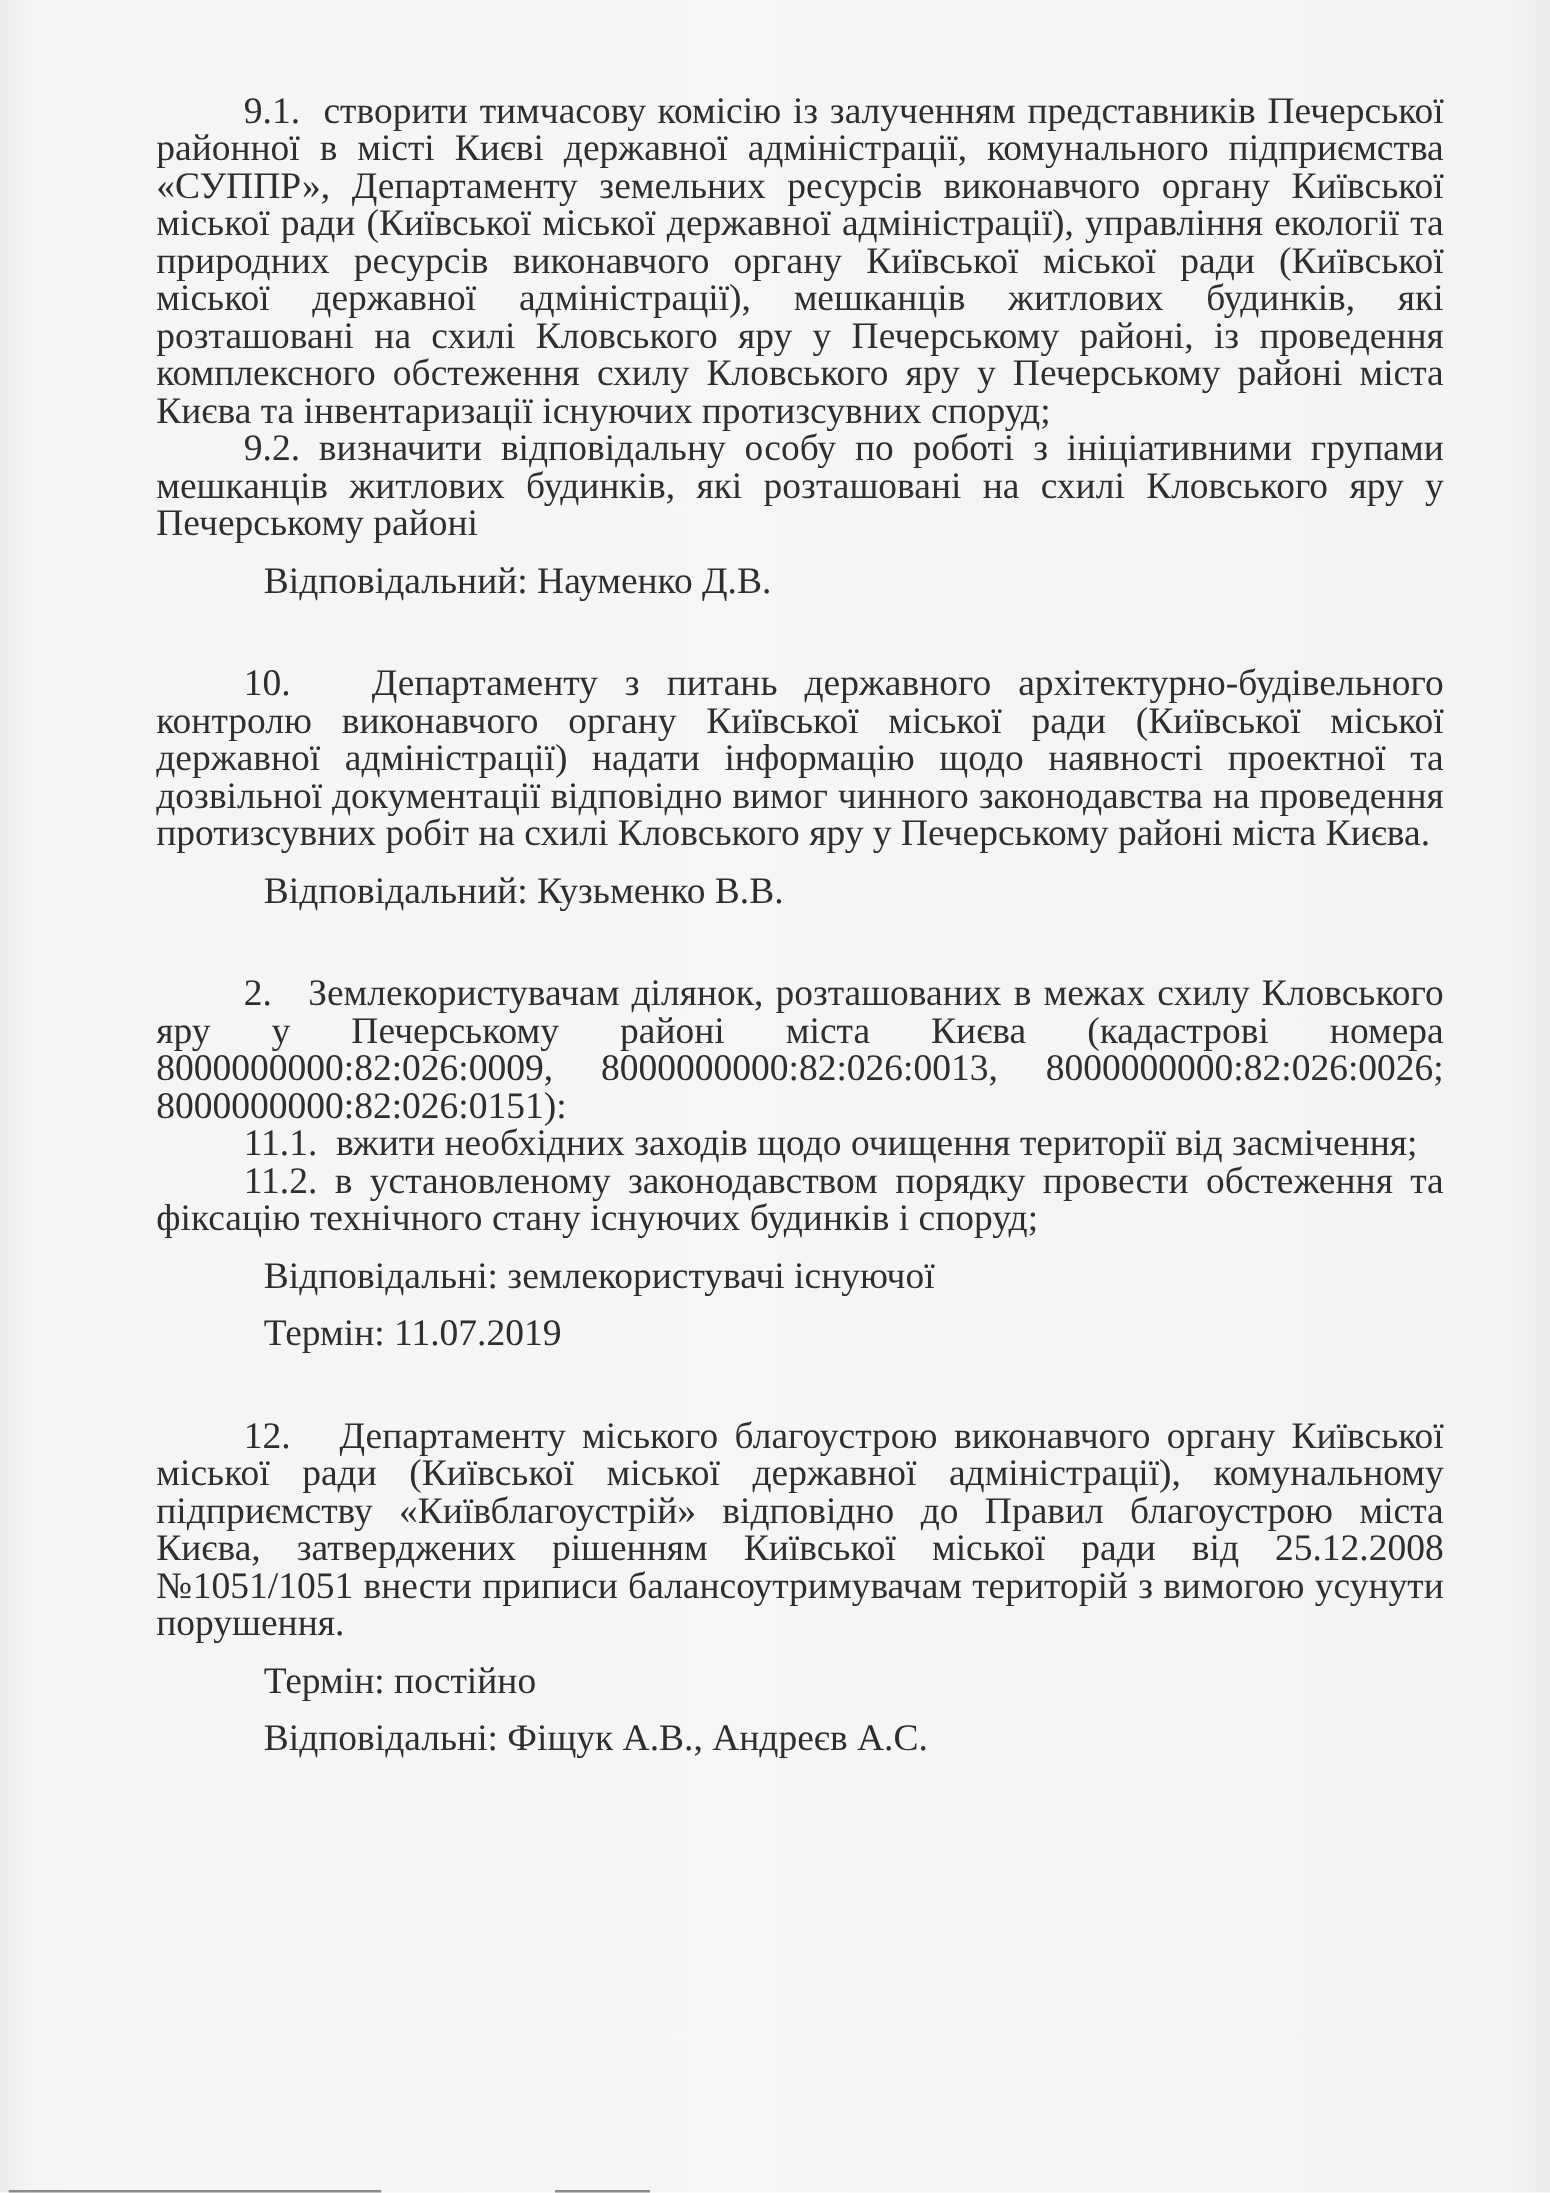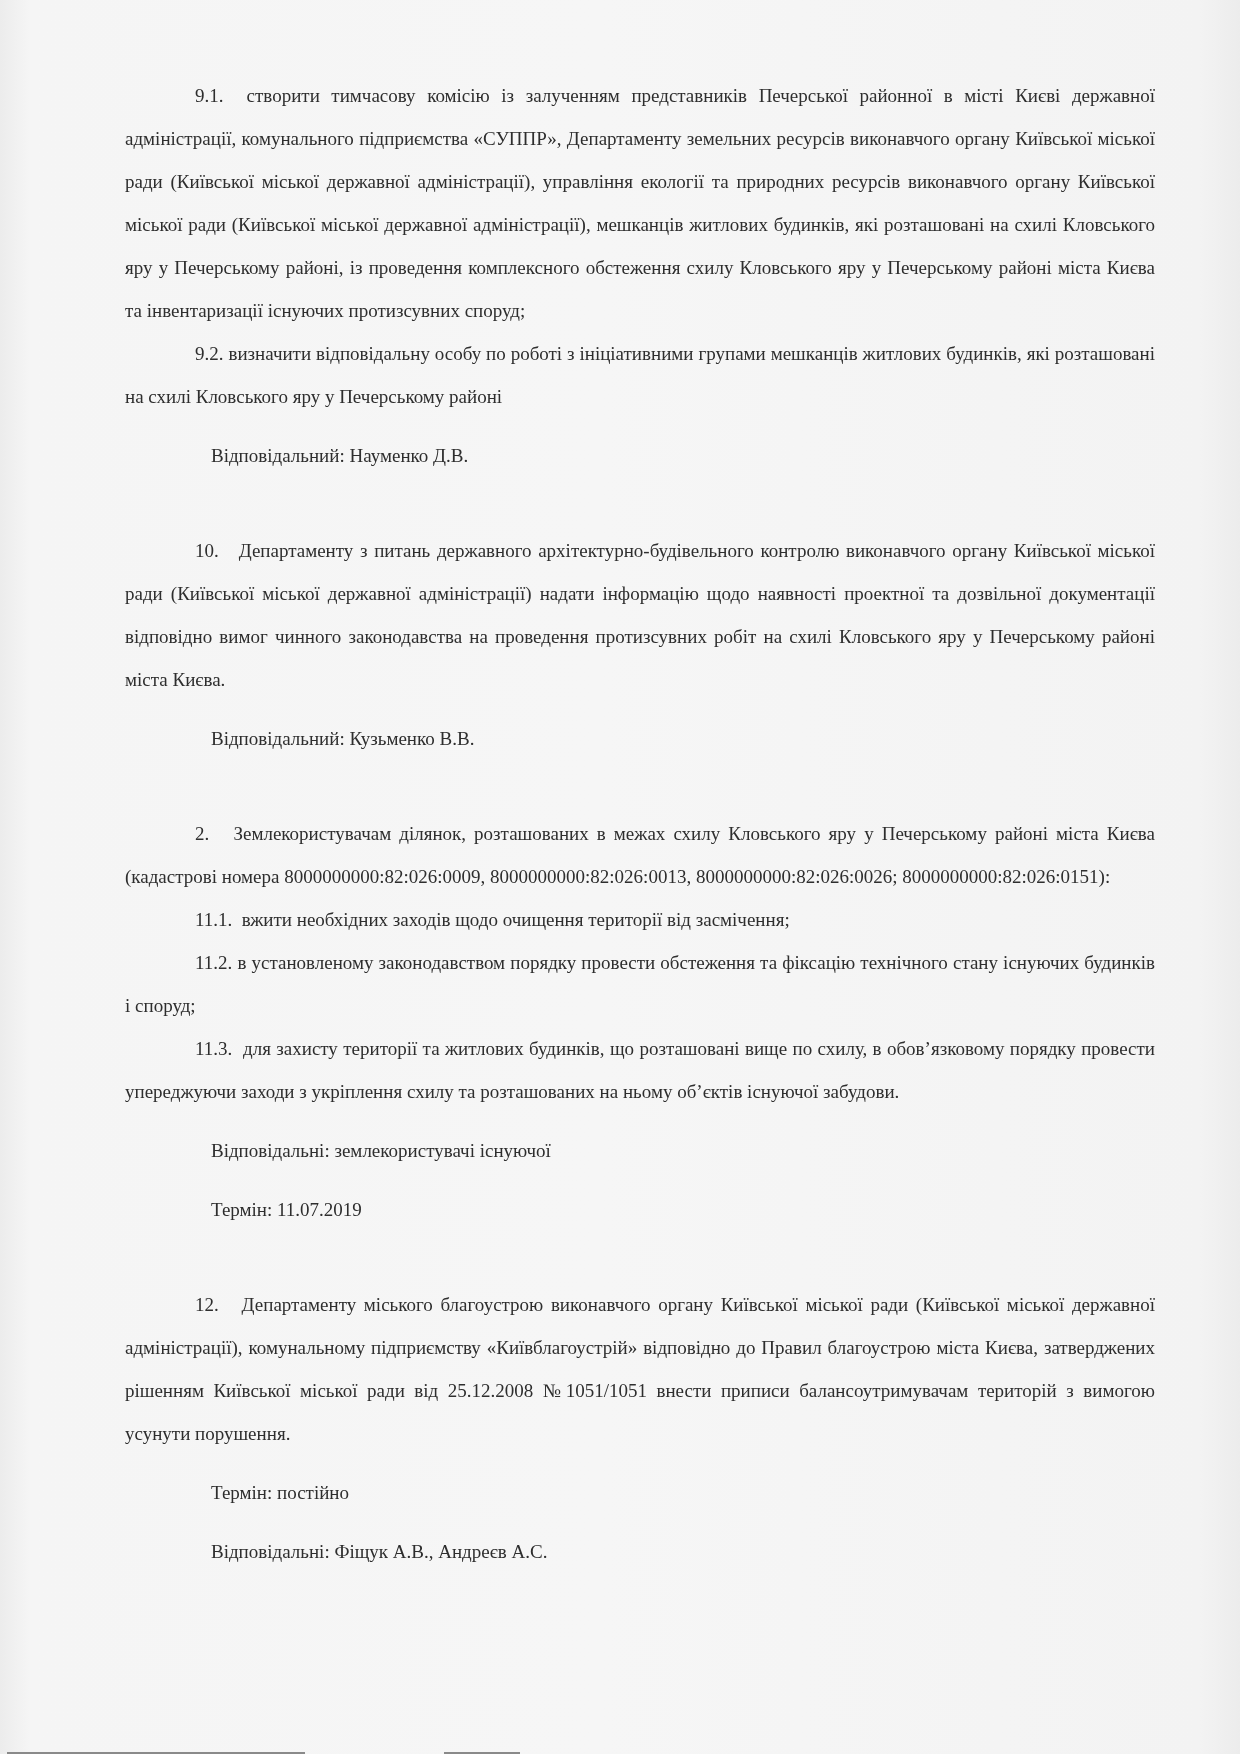--- a/index.html
+++ b/index.html
@@ -4,21 +4,21 @@
 <style>
   html, body { margin: 0; padding: 0; }
   body {
     width: 1240px; height: 1754px; overflow: hidden; position: relative;
     background: linear-gradient(90deg, #ececec 0px, #f5f5f5 30px, #f6f6f6 600px, #f3f3f3 1200px, #ececec 1240px);
     font-family: "Liberation Serif", serif;
     color: #2e2e2e;
   }
   .page {
     position: absolute; left: 125px; top: 74px; width: 1030px;
-    font-size: 19px; line-height: 43px;
+    font-size: 30px; line-height: 30px;
   }
   .para { text-align: justify; text-indent: 70px; margin: 0; }
   .meta { margin: 16px; padding-left: 70px; }
   .gap { height: 36px; }
   .bottom-line {
     position: absolute; height: 2px; background: #8a8a8a; top: 1752px;
   }
 </style>
 </head>
 <body>
@@ -49,23 +49,20 @@
   <div>
     <p class="para">
       <span>2.</span>&nbsp;&nbsp; <span>Землекористувачам ділянок, розташованих в межах схилу Кловського яру у Печерському районі міста Києва (кадастрові номера 8000000000:82:026:0009, 8000000000:82:026:0013, 8000000000:82:026:0026; 8000000000:82:026:0151):</span>
     </p>
     <p class="para">
       <span>11.1.</span>&nbsp; <span>вжити необхідних заходів щодо очищення території від засмічення;</span>
     </p>
     <p class="para">
       <span>11.2.</span> <span>в установленому законодавством порядку провести обстеження та фіксацію технічного стану існуючих будинків і споруд;</span>
     </p>
-    <p class="para">
-      <span>11.3.</span>&nbsp; <span>для захисту території та житлових будинків, що розташовані вище по схилу, в обов’язковому порядку провести упереджуючи заходи з укріплення схилу та розташованих на ньому об’єктів існуючої забудови.</span>
-    </p>
     <p class="meta">Відповідальні: землекористувачі  існуючої</p>
     <p class="meta">Термін: 11.07.2019</p>
   </div>
 
   <div class="gap"></div>
 
   <div>
     <p class="para">
       <span>12.</span>&nbsp;&nbsp; <span>Департаменту міського благоустрою виконавчого органу Київської міської ради (Київської міської державної адміністрації), комунальному підприємству «Київблагоустрій» відповідно до Правил благоустрою міста Києва, затверджених рішенням Київської міської ради від 25.12.2008 №1051/1051 внести приписи балансоутримувачам територій з вимогою усунути порушення.</span>
     </p>

